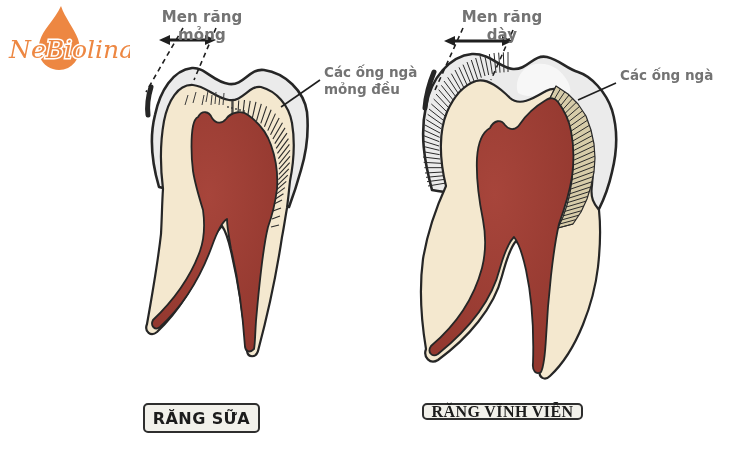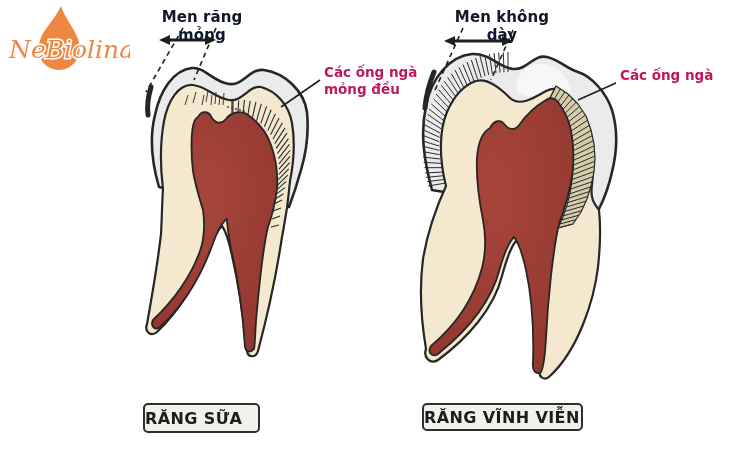--- a/index.html
+++ b/index.html
@@ -2,28 +2,28 @@
 <html><head>
 <meta charset="utf-8">
 <style>
   html,body{margin:0;padding:0;background:#ffffff;}
   .canvas{
     position:relative;width:750px;height:450px;background:#fff;overflow:hidden;
     font-family:"DejaVu Sans","Liberation Sans",sans-serif;
   }
   .abs{position:absolute;}
   .ann-label{
-    color:#0f172a;font-weight:700;font-size:15px;line-height:18px;text-align:center;
+    color:#737373;font-weight:700;font-size:15px;line-height:18px;text-align:center;
     letter-spacing:.1px;
   }
   .callout{
-    color:#be185d;font-weight:600;font-size:13.5px;line-height:17px;text-align:left;
+    color:#737373;font-weight:600;font-size:13.5px;line-height:17px;text-align:left;
   }
   .caption-box{
-    display:flex;align-items:center;
+    display:flex;align-items:center;justify-content:center;
     border:2px solid #2e2e2e;border-radius:5px;background:#f2f1eb;
     color:#1c1c1c;font-weight:700;font-size:16px;letter-spacing:.4px;
     box-sizing:border-box;
   }
   svg{display:block;}
   .outline{stroke:var(--outline);fill:none;}
 </style>
 </head>
 <body>
 
@@ -210,30 +210,30 @@
     <g fill="#1f1f1f">
       <line x1="452" y1="41" x2="505" y2="41" stroke="#1f1f1f" stroke-width="3"></line>
       <polygon points="444,41 455,36 455,46"></polygon>
       <polygon points="513,41 502,36 502,46"></polygon>
     </g>
     <line x1="320" y1="80" x2="281" y2="107" stroke="#1f1f1f" stroke-width="1.6"></line>
     <line x1="616" y1="83" x2="578" y2="100" stroke="#1f1f1f" stroke-width="1.6"></line>
   </svg>
 
   <div class="abs ann-label" style="left:145px;top:8px;width:114px;">Men răng mỏng</div>
-  <div class="abs ann-label" style="left:446px;top:8px;width:112px;">Men không dày</div>
+  <div class="abs ann-label" style="left:446px;top:8px;width:112px;">Men răng dày</div>
 
   <div class="abs callout" style="left:324px;top:64px;">
     <span>Các ống ngà</span><br>
     <span>mỏng đều</span>
   </div>
   <div class="abs callout" style="left:620px;top:67px;">
     <span>Các ống ngà</span><br>
   </div>
 
   <div class="abs caption-box" style="left:143px;top:403px;width:117px;height:30px;">
     <span>RĂNG SỮA</span>
   </div>
-  <div class="abs caption-box" style="left:422px;top:403px;width:161px;height:28px;">
+  <div class="abs caption-box" style="left:422px;top:403px;width:161px;height:17px;font-family:Liberation Serif, serif;">
     <span>RĂNG VĨNH VIỄN</span>
   </div>
 
 </div>
 
 </body></html>

